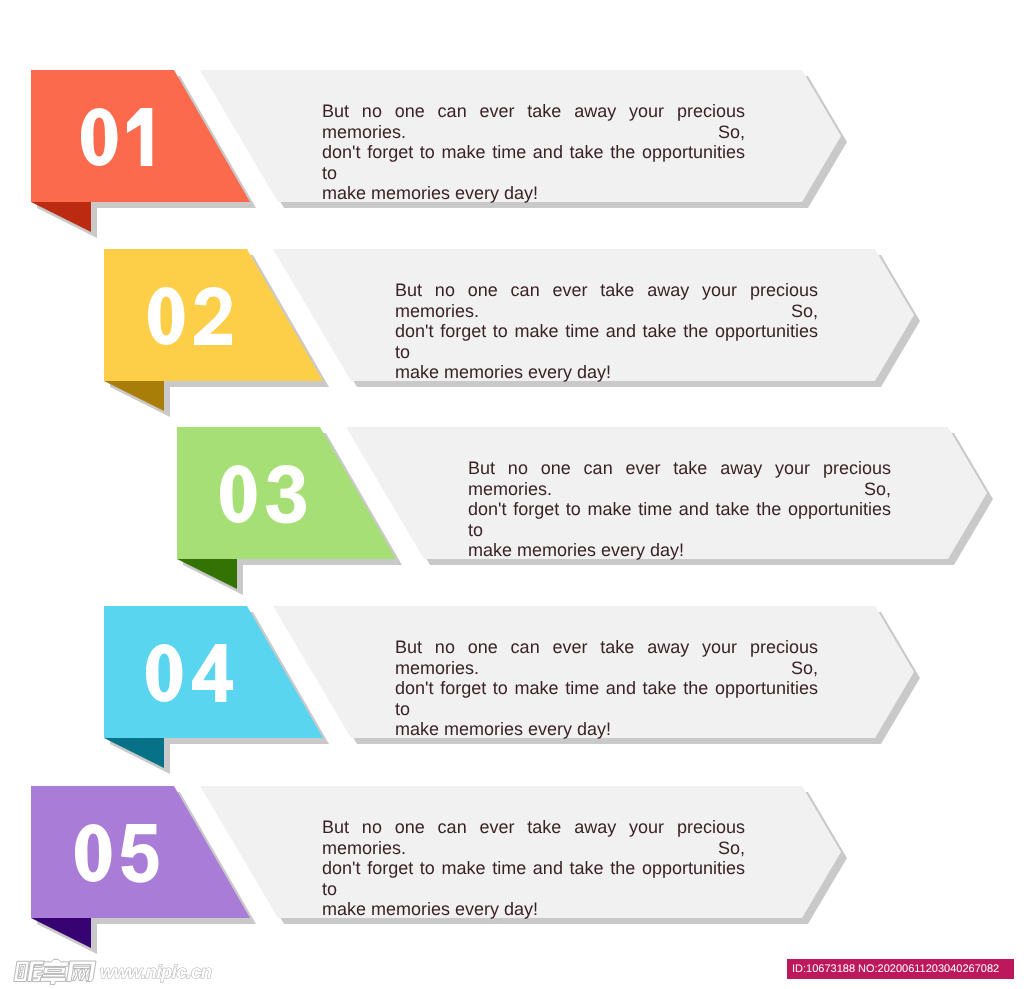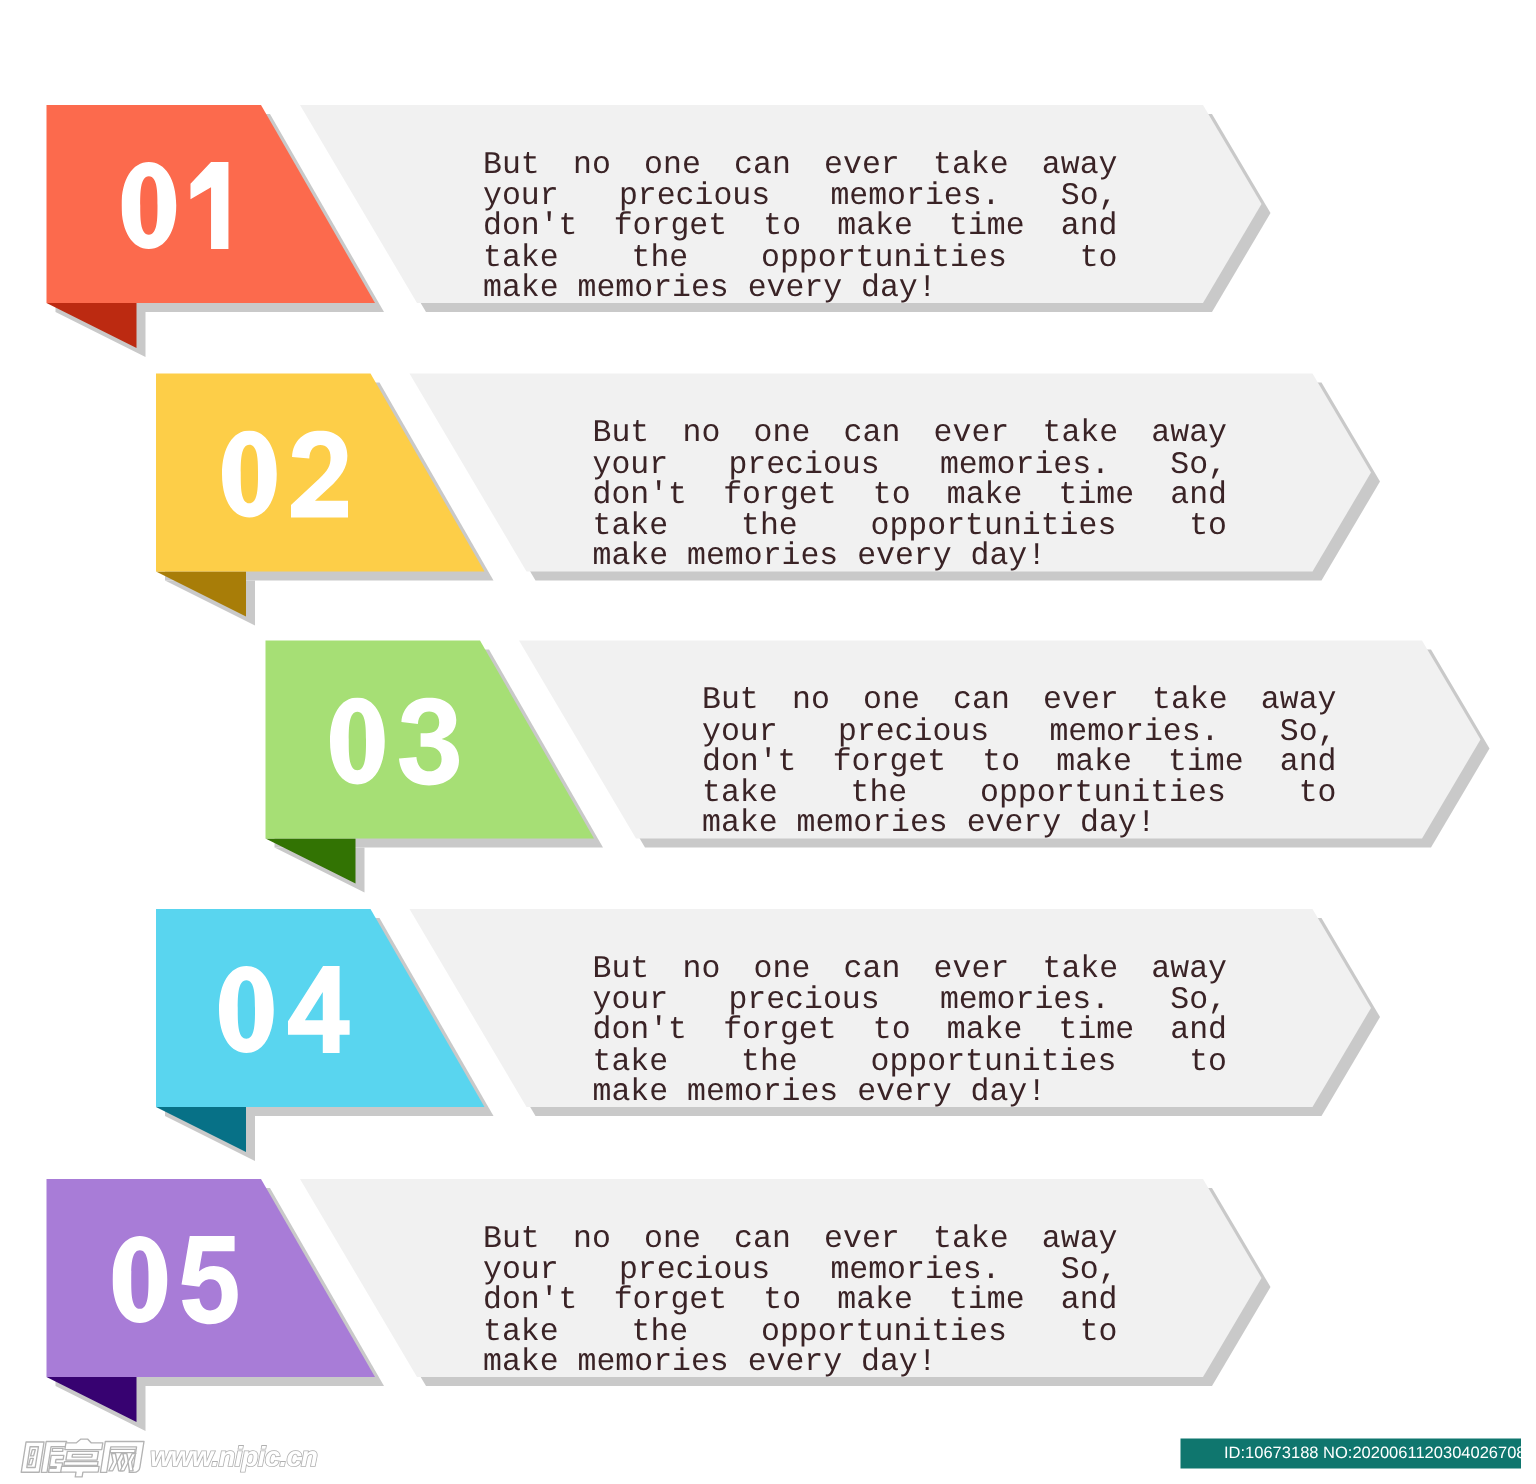--- a/index.html
+++ b/index.html
@@ -10,28 +10,28 @@
 
   .row{position:absolute;}
   .row > svg.shapes{position:absolute;left:0;top:0;overflow:visible;display:block;}
 
   .num{position:absolute;line-height:0;}
   .num svg{display:block;}
 
   .body-text span.l{display:block;}
   .body-text span.l.j{text-align-last:justify;}
   .body-text{position:absolute;color:#3a2326;
-       font-family:Liberation Mono, monospace;
-       font-size:21px;line-height:20.5px;text-align:justify;
+       font-family:Liberation Sans, sans-serif;
+       font-size:18px;line-height:20.5px;text-align:justify;
        text-justify:inter-word;}
 
   #watermark{position:absolute;left:0px;top:951px;width:330px;height:38px;text-decoration:underline;}
   #idbar{position:absolute;left:787px;top:959px;width:227px;height:20px;
-         background:#0f766e;color:#ffffff;font-size:11px;line-height:20px;
-         text-align:left;padding-left:29px;box-sizing:border-box;white-space:nowrap;}
+         background:#be185d;color:#ffffff;font-size:11px;line-height:20px;
+         text-align:left;padding-left:5px;box-sizing:border-box;white-space:nowrap;}
 </style>
 </head>
 <body>
 
 <div id="stage">
   <div id="rows">
       <div class="row" style="left: 31px; top: 70px;">
         <svg class="shapes" width="820" height="172" viewBox="0 0 820 172">
           <polygon points="175,6 777,6 816,72 777,138 253,138" fill="#c9c9c9"></polygon>
           <polygon points="6,6 149,6 225,138 6,138" fill="#c9c9c9"></polygon>

